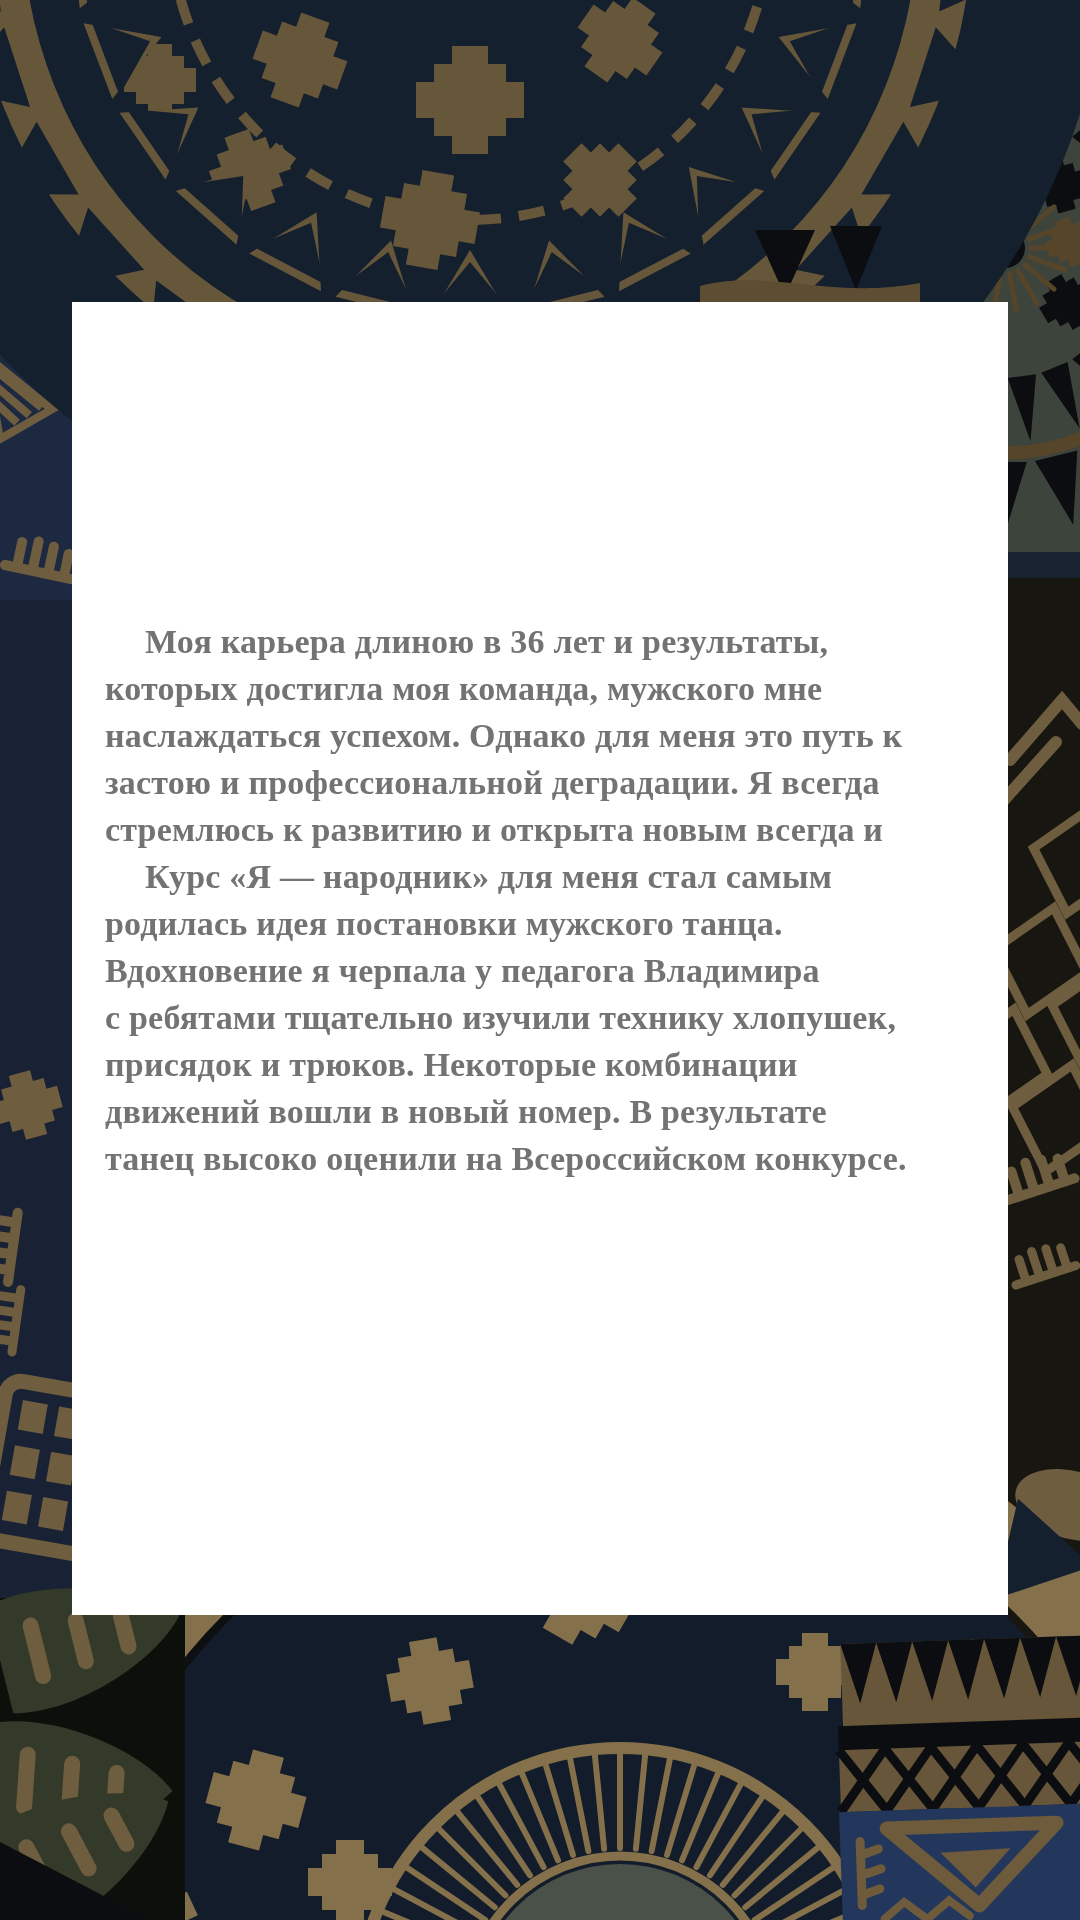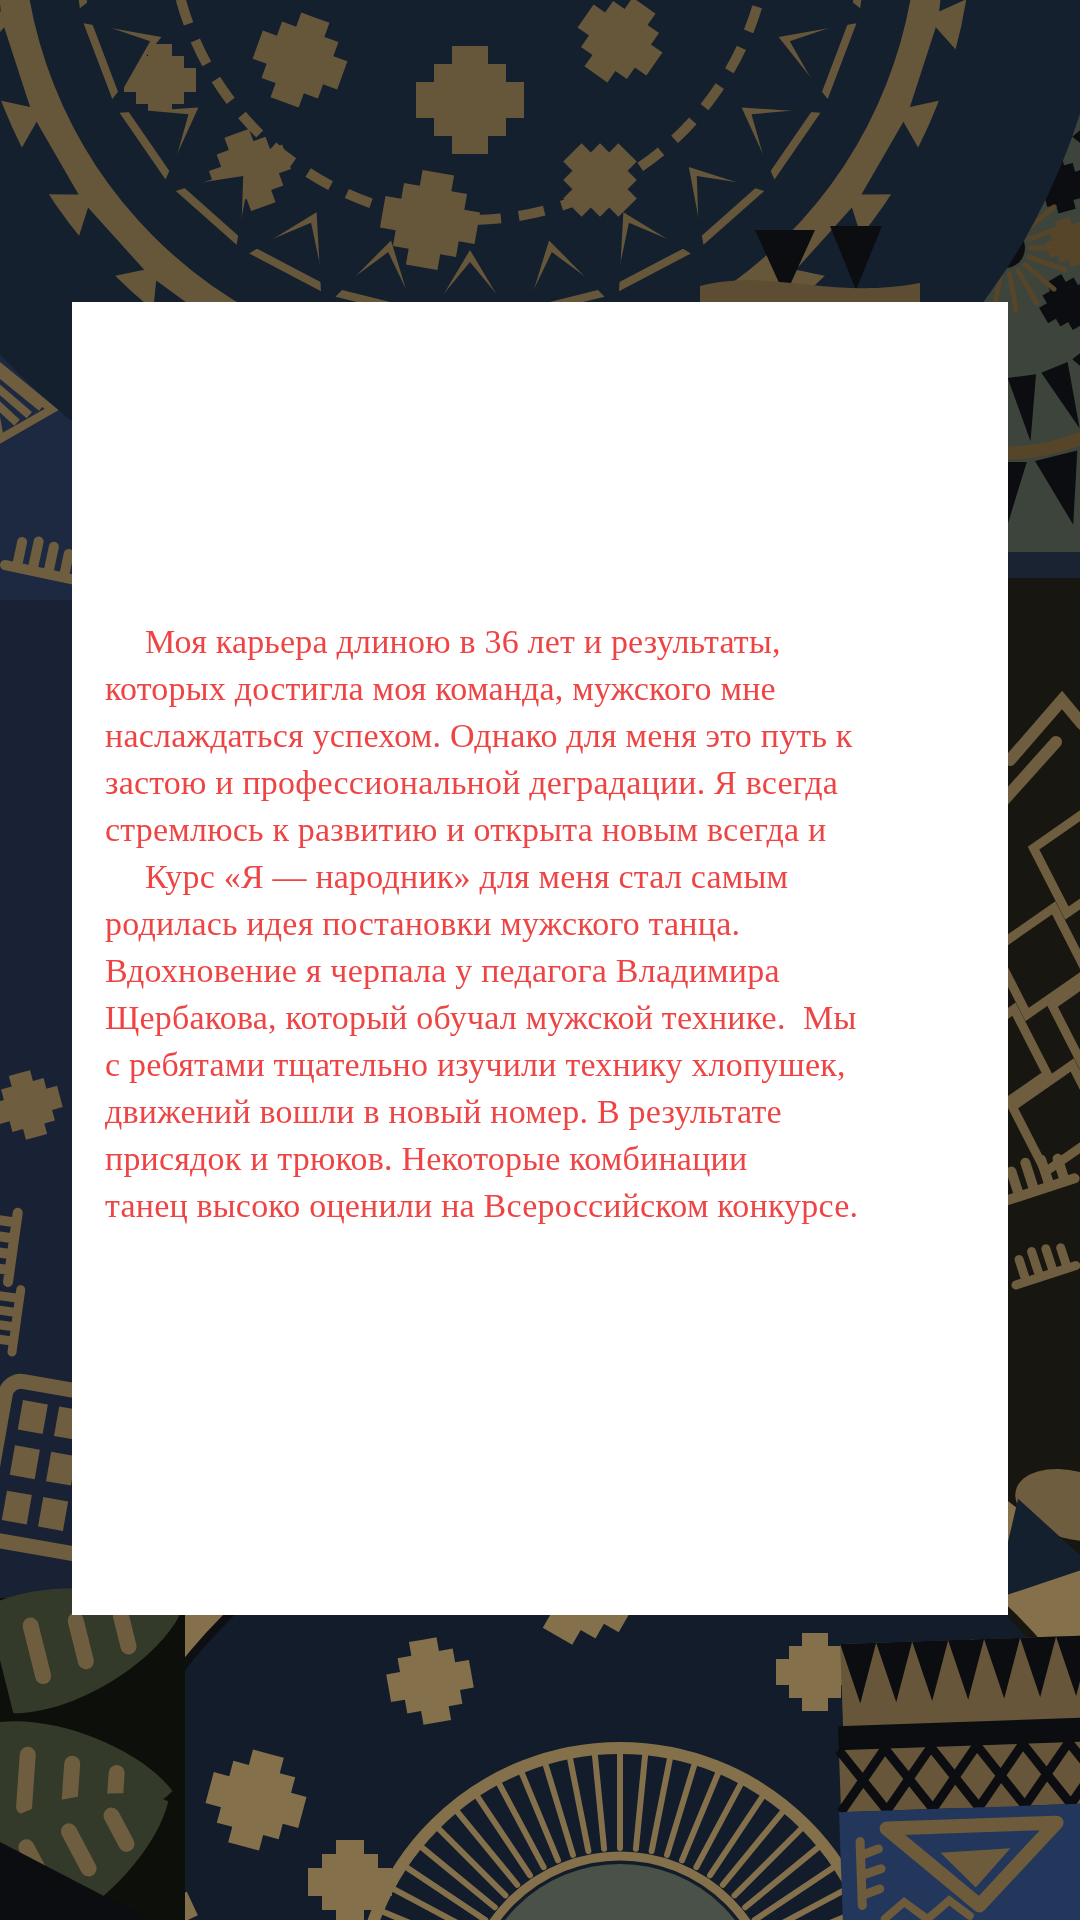--- a/index.html
+++ b/index.html
@@ -1,21 +1,21 @@
 <!DOCTYPE html>
 <html><head>
 <meta charset="utf-8">
 <style>
   html,body{margin:0;padding:0;background:#000;}
   .stage{position:relative;width:1080px;height:1920px;margin:0 auto;overflow:hidden;
          font-family:"Liberation Serif","DejaVu Serif",serif;background:#0e0f12;}
   #bg{position:absolute;left:0;top:0;width:1080px;height:1920px;display:block;}
   .card{position:absolute;left:72px;top:302px;width:936px;height:1313px;background:#ffffff;}
   .text{position:absolute;left:33px;top:316px;width:880px;
-        font-size:34px;line-height:47px;color:#ef4444;letter-spacing:0.2px;}
+        font-size:34px;line-height:47px;color:#737373;letter-spacing:0.2px;font-weight:bold;}
   .line{white-space:pre;}
   .line.indent{text-indent:40px;}
 </style>
 </head>
 <body>
 
 <div class="stage">
   <svg id="bg" viewBox="0 0 1080 1920">
       <rect x="0" y="0" width="1080" height="1920" fill="#0e0f12"></rect>
       <rect x="0" y="0" width="252" height="640" fill="#1c2940"></rect>
@@ -138,20 +138,19 @@
   <div class="card">
     <div class="text" id="text">
         <div class="line indent">Моя карьера длиною в 36 лет и результаты,</div>
         <div class="line">которых достигла моя команда, мужского мне</div>
         <div class="line">наслаждаться успехом. Однако для меня это путь к</div>
         <div class="line">застою и профессиональной деградации. Я всегда</div>
         <div class="line">стремлюсь к развитию и открыта новым всегда и</div>
         <div class="line indent">Курс «Я — народник» для меня стал самым</div>
         <div class="line">родилась идея постановки мужского танца.</div>
         <div class="line">Вдохновение я черпала у педагога Владимира</div>
-        <div class="line">Щербакова, который обучал мужской технике.  Мы</div>
         <div class="line">с ребятами тщательно изучили технику хлопушек,</div>
+        <div class="line">присядок и трюков. Некоторые комбинации</div>
         <div class="line">движений вошли в новый номер. В результате</div>
-        <div class="line">присядок и трюков. Некоторые комбинации</div>
         <div class="line">танец высоко оценили на Всероссийском конкурсе.</div>
       </div>
   </div>
 </div>
 
 </body></html>

